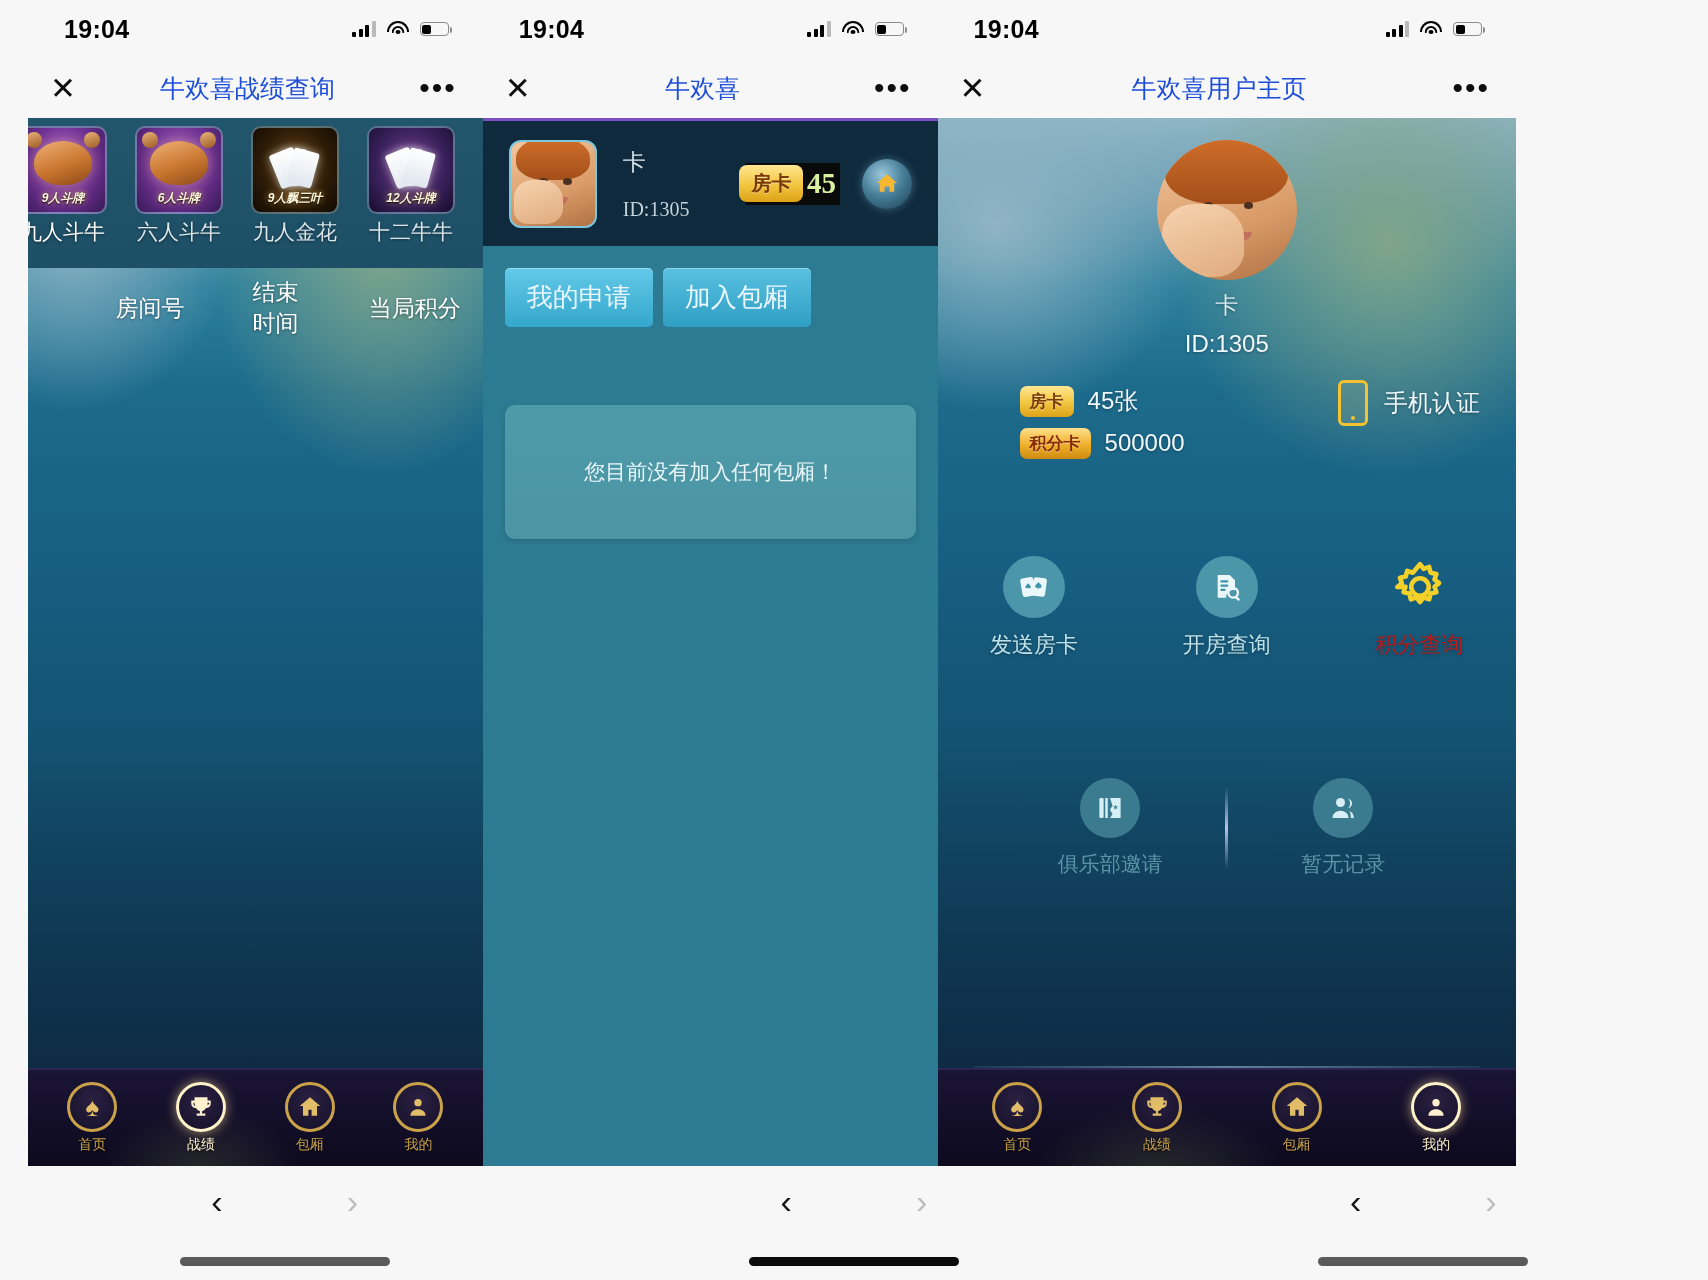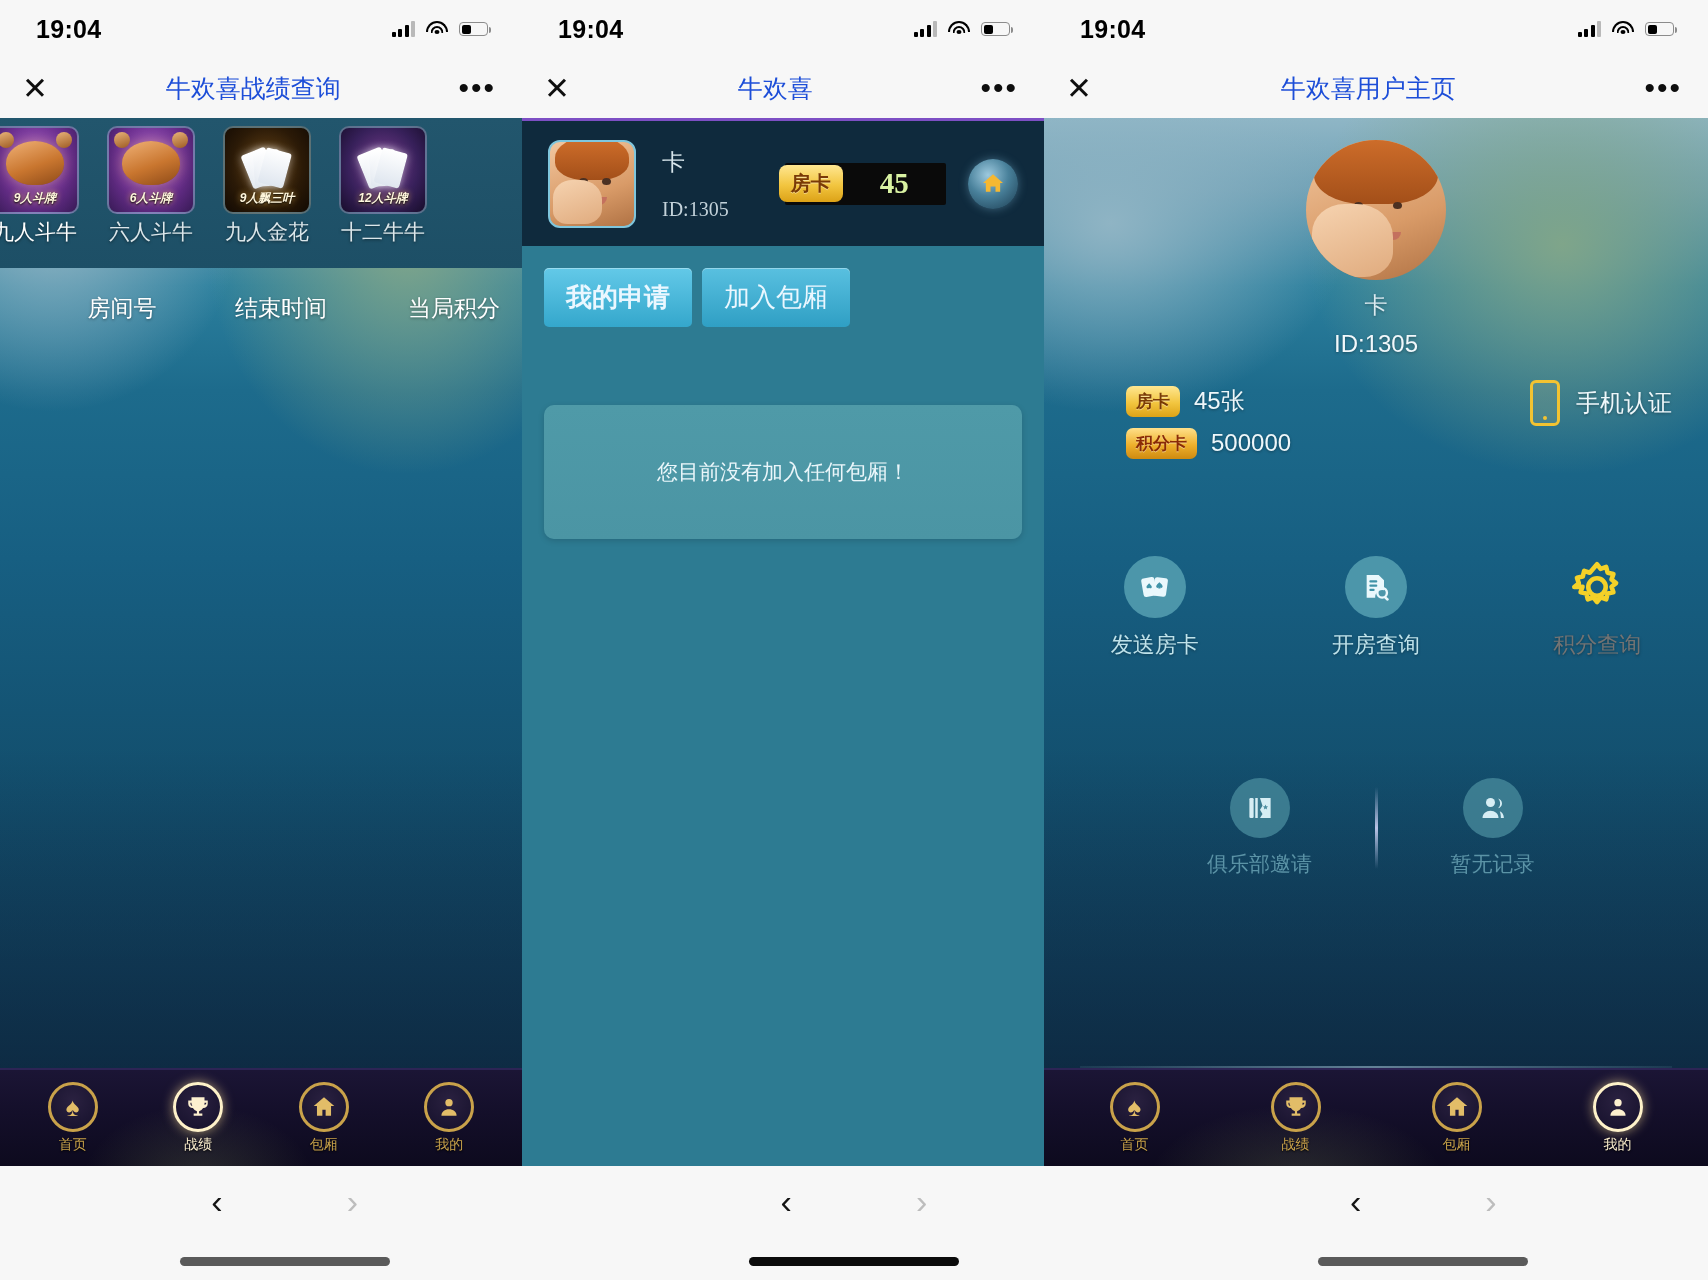--- a/index.html
+++ b/index.html
@@ -1,21 +1,21 @@
 <!DOCTYPE html>
 <html><head>
 <meta charset="utf-8">
 <style>
   * { box-sizing: border-box; margin: 0; padding: 0; }
   html, body {
     width: 1708px; height: 1280px;
     font-family: "Liberation Sans", "DejaVu Sans", sans-serif;
     background: #f7f7f7; overflow: hidden;
   }
-  .screens { display: flex; width: 1708px; height: 1166px; }
+  .screens { display: flex; width: 1488px; height: 1166px; margin-left: 28px; }
   .panel { position: relative; overflow: hidden; height: 1166px; }
   .panel-a { width: 522px; }
   .panel-b { width: 522px; }
   .panel-c { width: 664px; }
 
   
   .statusbar {
     height: 58px; background: #f7f7f7;
     display: flex; align-items: center; justify-content: space-between;
     padding: 0 34px 0 36px;
@@ -175,21 +175,21 @@
     display:flex; align-items:center; justify-content:center; cursor:pointer;
     box-shadow: 0 0 10px rgba(130,190,220,.4);
   }
   .homebtn svg { width:26px; height:26px; }
   .mid-tabs { display:flex; gap:10px; padding: 22px 22px 0 22px; }
   .mtab {
     padding: 12px 22px; border-radius:5px; font-size:26px; color:#eaf7ff;
     background: linear-gradient(180deg,#59c0e0 0%, #2f9fc4 100%);
     cursor:pointer; box-shadow: inset 0 1px 0 rgba(255,255,255,.35);
   }
-  .mtab.active { background: linear-gradient(180deg,#63c9e8 0%, #34a7cc 100%); font-weight: bold; }
+  .mtab.active { background: linear-gradient(180deg,#63c9e8 0%, #34a7cc 100%); }
   .mid-card {
     margin: 78px 22px 0 22px; height:134px; border-radius:10px;
     background: linear-gradient(180deg,#4f9aa8 0%, #4b95a4 100%);
     display:flex; align-items:center; justify-content:center;
     box-shadow: 0 2px 6px rgba(0,0,0,.15);
   }
   .mid-card span { font-size:21px; color:#eaf6fa; }
 
   
   .r-body { position:absolute; left:0; right:0; top:118px; bottom:0; }
@@ -221,21 +221,21 @@
   .r-phone span { font-size:24px; color:#eef7fa; text-shadow:0 1px 3px rgba(0,0,0,.35); }
 
   .r-actions { position:absolute; left:0; right:0; top:438px; display:flex; }
   .r-act { flex:1; text-align:center; cursor:pointer; }
   .r-act .circ {
     width:62px; height:62px; margin:0 auto 12px; border-radius:50%;
     background: rgba(86,160,178,.85); display:flex; align-items:center; justify-content:center;
   }
   .r-act.plain .circ { background:none; }
   .r-act .lbl { font-size:22px; color:#bfe2ea; text-shadow:0 1px 3px rgba(0,0,0,.35); }
-  .r-act.gold .lbl { color:#737373; }
+  .r-act.gold .lbl { color:#b91c1c; }
 
   .r-club { position:absolute; left:0; right:0; top:660px; display:flex; align-items:center;
     justify-content:center; gap:0; }
   .club-item { width:230px; text-align:center; cursor:pointer; }
   .club-item .circ {
     width:60px; height:60px; margin:0 auto 12px; border-radius:50%;
     background: rgba(74,140,158,.75); display:flex; align-items:center; justify-content:center;
   }
   .club-item .lbl { font-size:21px; color:#5b93a6; }
   .club-div { width:3px; height:82px; background: linear-gradient(180deg, rgba(180,195,230,0), #b9c3e6, rgba(180,195,230,0)); }

